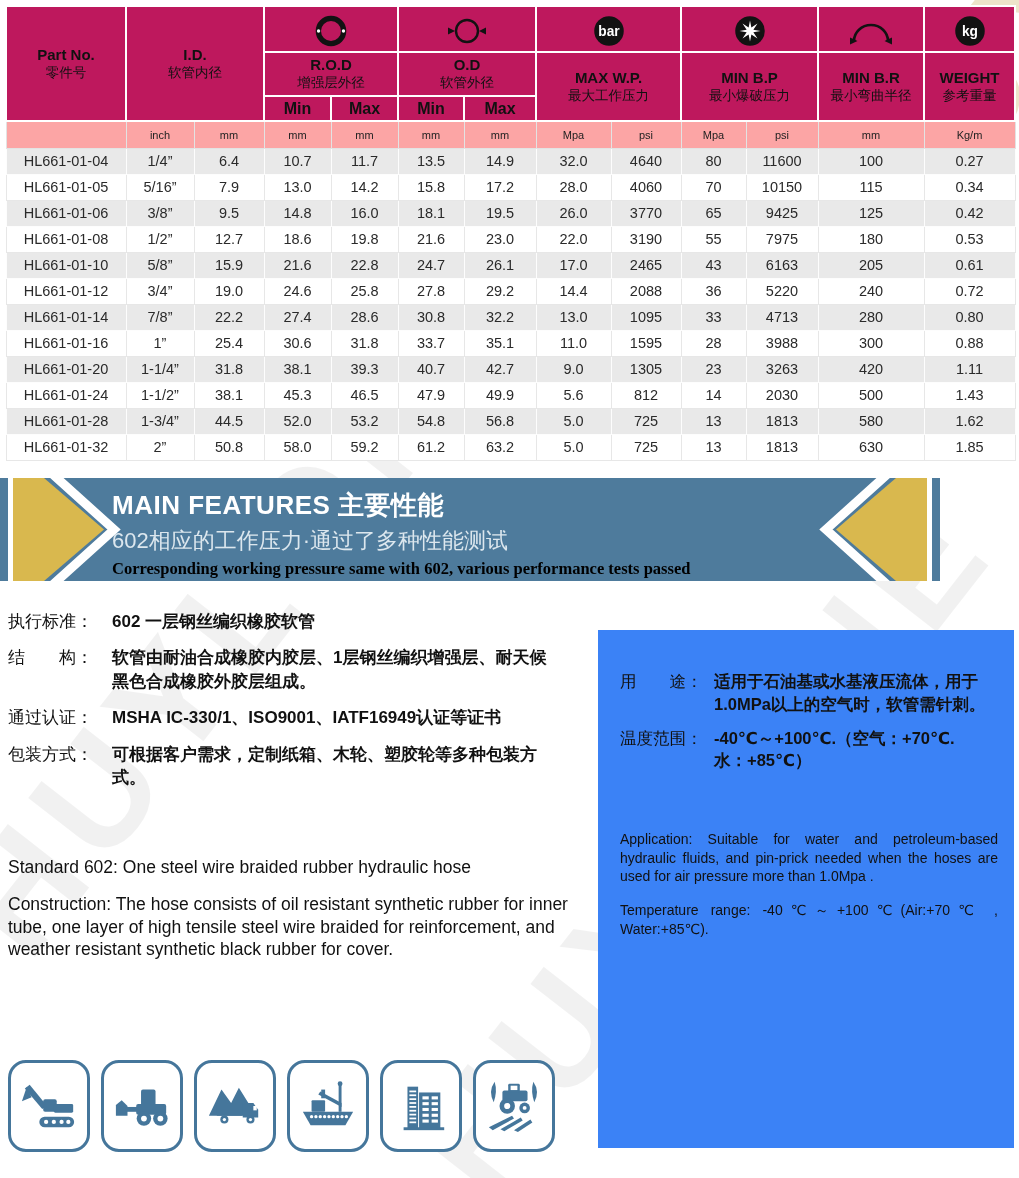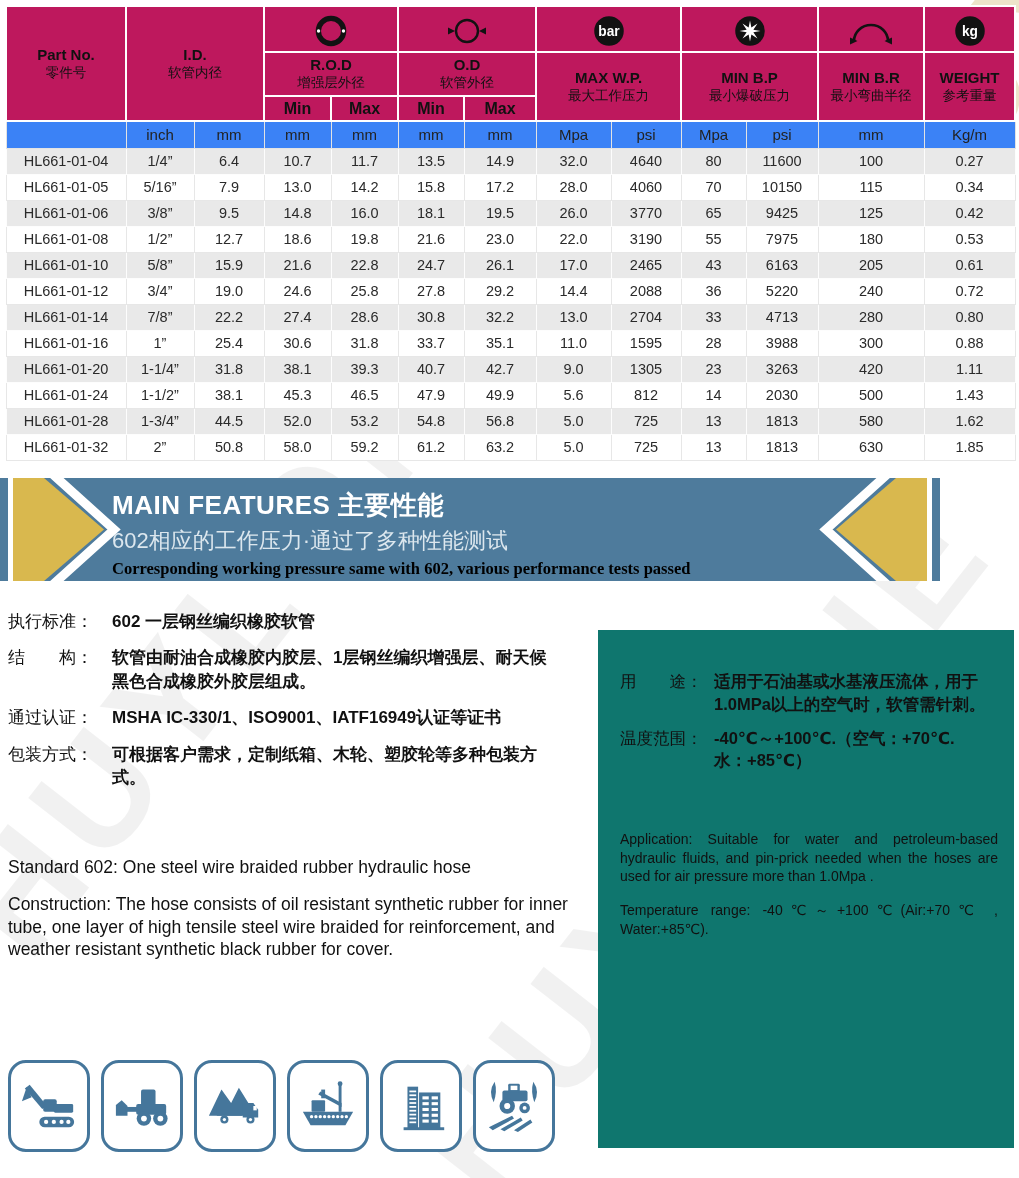--- a/index.html
+++ b/index.html
@@ -14,21 +14,21 @@
   
   .spec-table{position:absolute;left:5px;top:5px;width:1009px;border-collapse:collapse;
               table-layout:fixed;z-index:2;border-top:1px solid #9a9a9a;}
   .spec-table th{background:#be185d;border:2px solid #fff;padding:0;vertical-align:middle;
                  text-align:center;font-weight:bold;color:#111;}
   .r-icons{height:46px;}
   .r-labels{height:44px;}
   .r-minmax{height:25px;}
   .r-minmax th{font-size:16px;}
   .r-units{height:27px;}
-  .r-units td{background:#3b82f6;border:1px solid #e3e3e3;text-align:center;font-size:15px;color:#222;margin-top:36px;}
+  .r-units td{background:#fca5a5;border:1px solid #e3e3e3;text-align:center;font-size:11px;color:#222;margin-top:36px;}
   .h-en{display:block;font-size:15px;line-height:1.2;}
   .h-zh{display:block;font-size:13.5px;line-height:1.3;font-weight:normal;}
   .spec-table tbody td{height:25px;text-align:center;font-size:14.5px;color:#2a2a2a;padding:0;}
   .spec-table tbody tr.shade td{background:#e9e9e9;border:1px solid #fdfdfd;}
   .spec-table tbody tr.plain td{background:#ffffff;border:1px solid #e7e7e7;}
   .hicon{display:block;margin:4px auto 0 auto;}
 
   
   .banner{position:absolute;left:0;top:478px;width:940px;height:103px;background:#4e7b9c;z-index:2;}
   .banner-decor{position:absolute;top:0;height:103px;width:130px;}
@@ -41,21 +41,21 @@
                  font-family:"Liberation Serif","DejaVu Serif",serif;}
 
   
   .zh-specs{position:absolute;left:8px;top:610px;width:560px;z-index:2;}
   .spec-item{display:flex;margin-bottom:13px;font-size:17px;line-height:1.38;}
   .spec-label{flex:0 0 104px;color:#111;}
   .spec-text{flex:1;white-space:pre-line;color:#111;font-weight:bold;}
   .en-specs{position:absolute;left:8px;top:856px;width:562px;z-index:2;}
   .en-specs .para{margin:0 0 15px 0;font-size:17.5px;line-height:1.28;color:#111;}
 
-  .right-box{position:absolute;left:598px;top:630px;width:416px;height:518px;background:#0f766e;
+  .right-box{position:absolute;left:598px;top:630px;width:416px;height:518px;background:#3b82f6;
              z-index:2;box-sizing:border-box;padding:40px 16px 4px 22px;}
   .right-box .spec-item{font-size:16.5px;margin-bottom:11px;}
   .right-box .spec-label{flex:0 0 94px;}
   .rb-en{margin-top:58px;}
   .rb-en .para{margin:0 0 16px 0;font-size:14px;line-height:1.32;text-align:justify;color:#111;}
 
   
   .app-icons{position:absolute;left:8px;top:1060px;display:flex;gap:11px;z-index:2;}
   .app-icon{width:82px;height:92px;border:3px solid #45769b;border-radius:18px;background:#fff;
             display:flex;align-items:center;justify-content:center;box-sizing:border-box;}
@@ -275,21 +275,21 @@
         </tr>
         <tr class="shade">
           <td>HL661-01-14</td>
           <td>7/8”</td>
           <td>22.2</td>
           <td>27.4</td>
           <td>28.6</td>
           <td>30.8</td>
           <td>32.2</td>
           <td>13.0</td>
-          <td>2704</td>
+          <td>1095</td>
           <td>33</td>
           <td>4713</td>
           <td>280</td>
           <td>0.80</td>
         </tr>
         <tr class="plain">
           <td>HL661-01-16</td>
           <td>1”</td>
           <td>25.4</td>
           <td>30.6</td>

